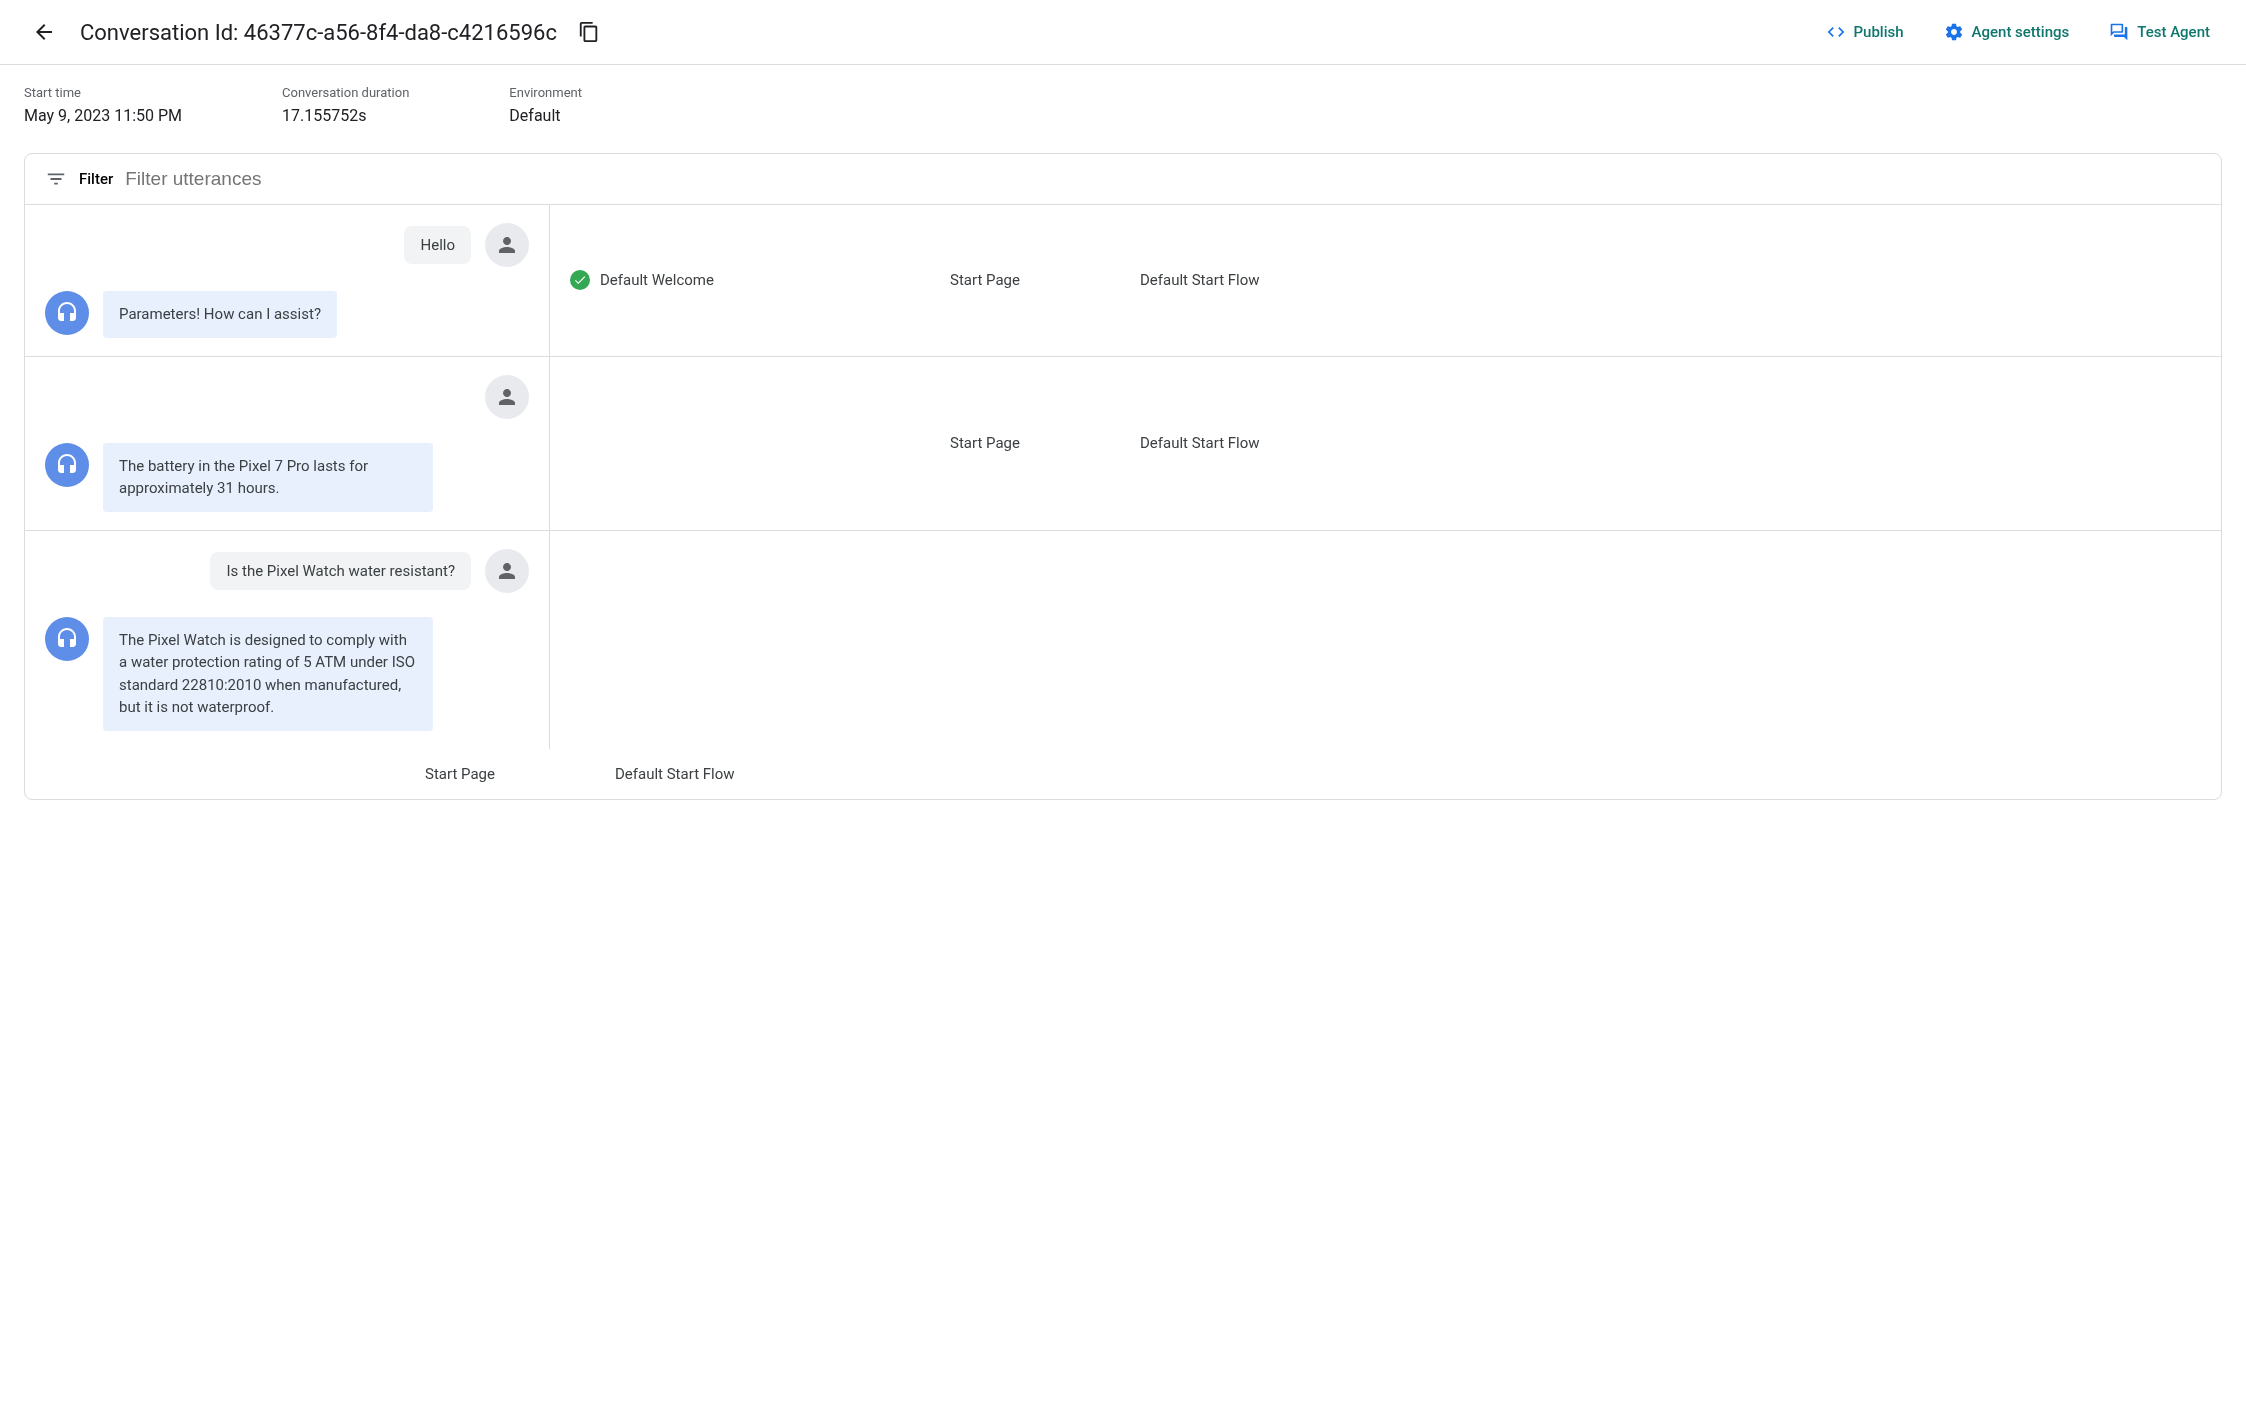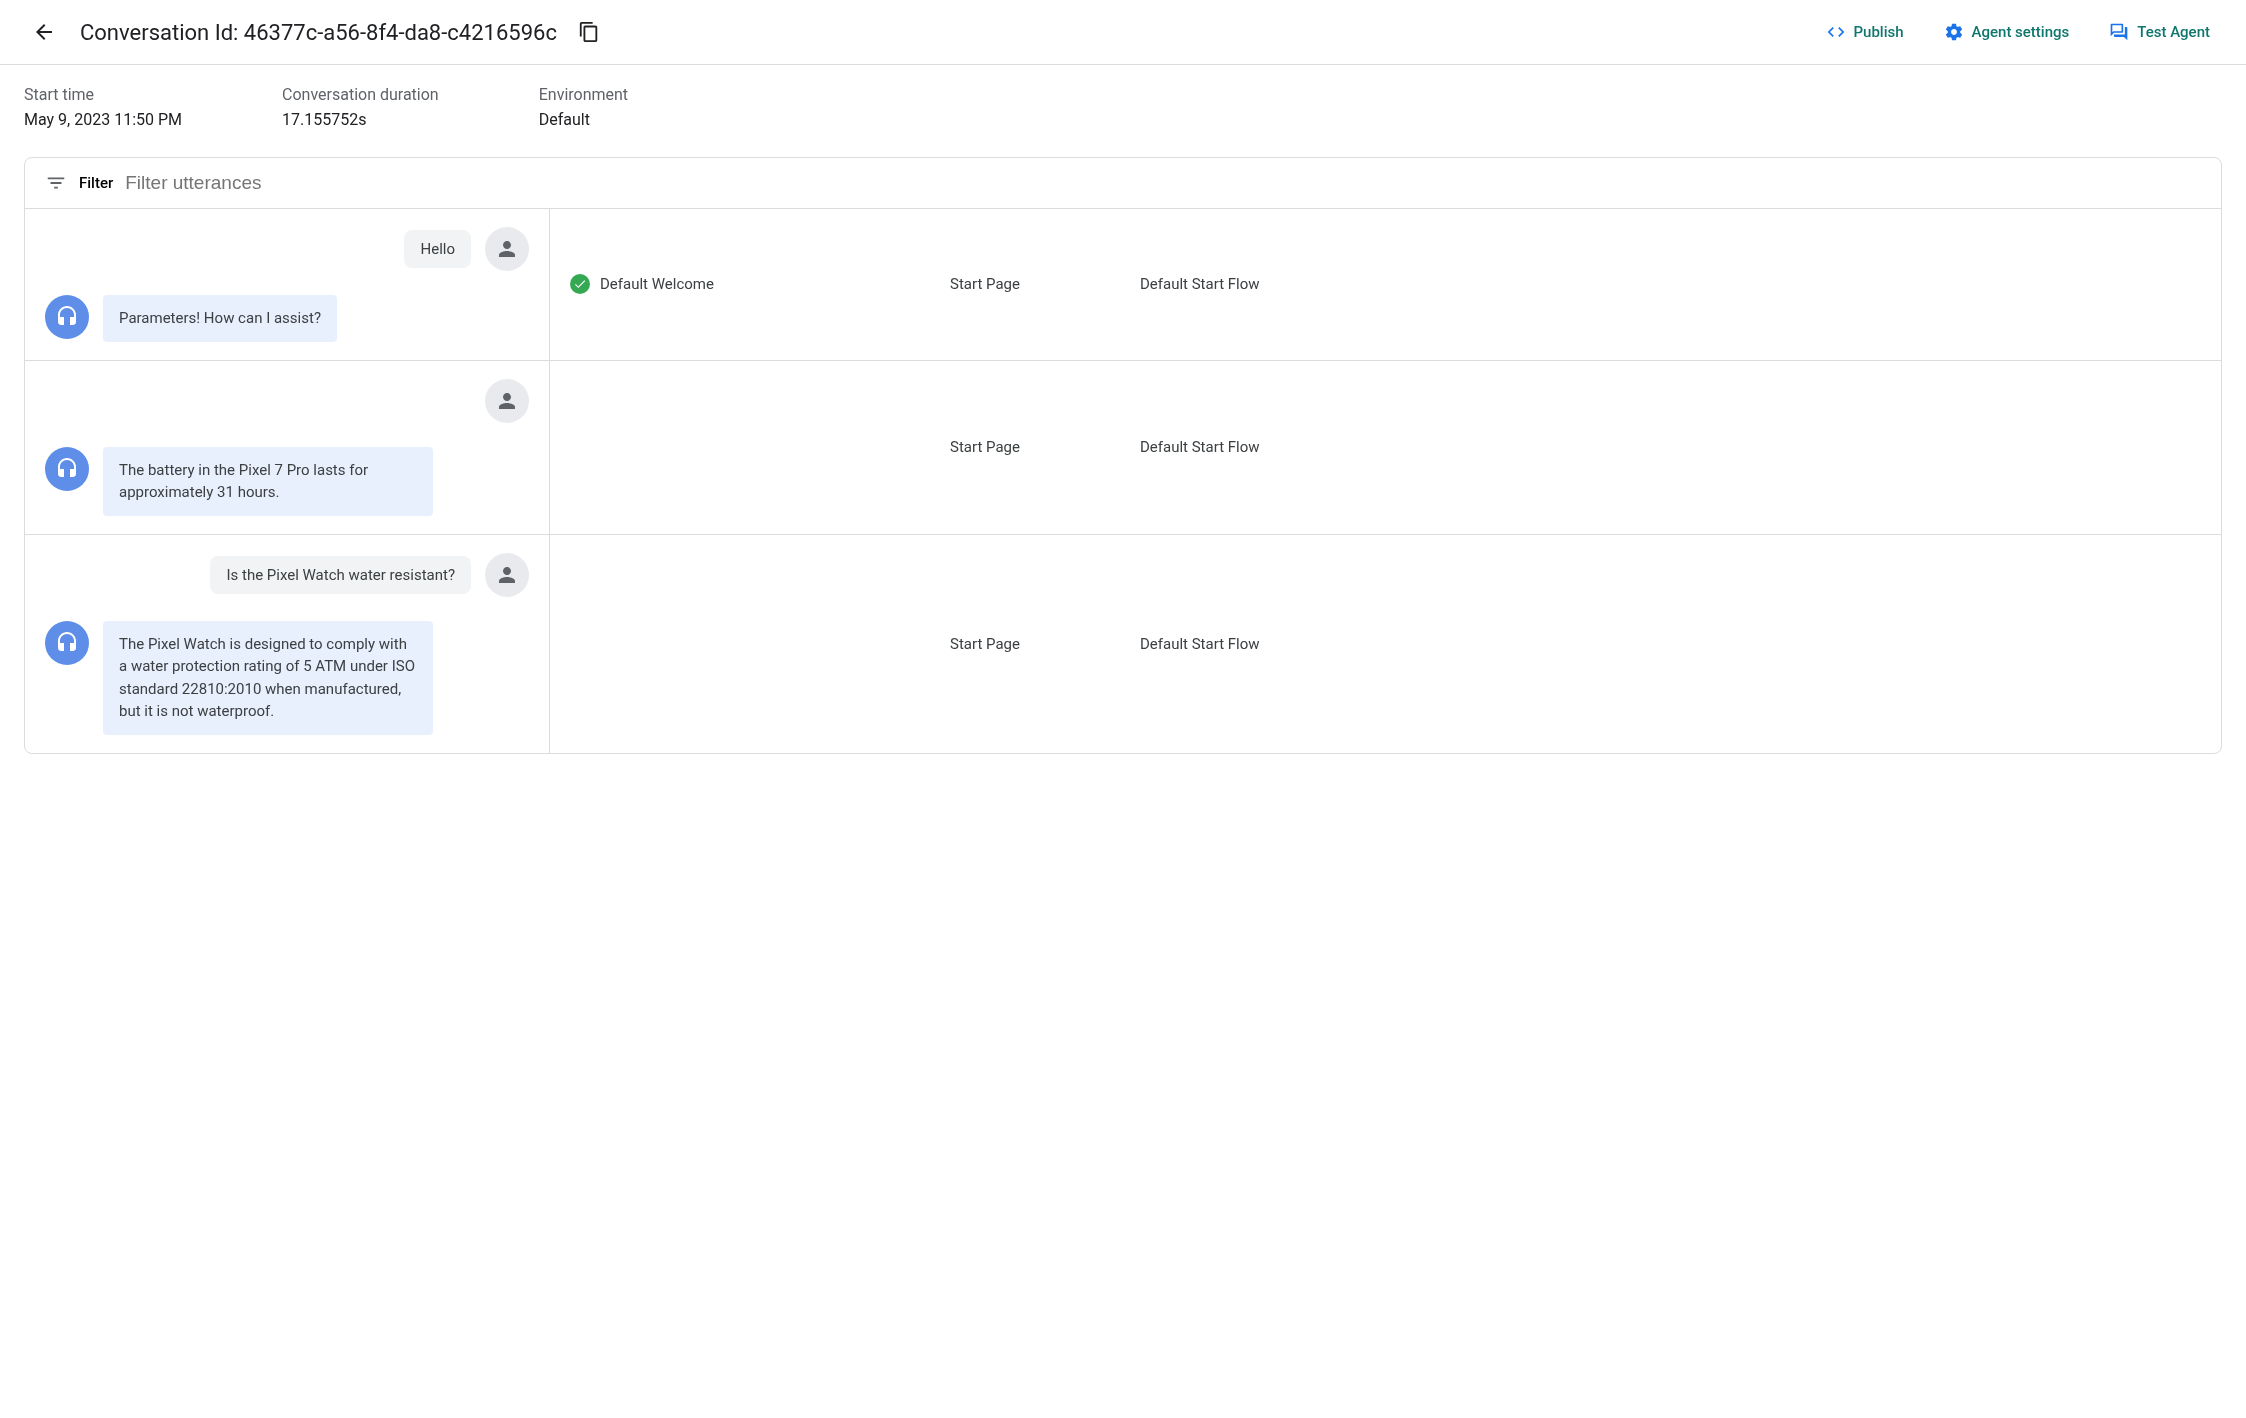--- a/index.html
+++ b/index.html
@@ -55,21 +55,21 @@
   }
   .top-action svg { fill: #1a73e8; }
 
   .meta-row {
     display: flex;
     gap: 100px;
     padding: 20px 24px 28px 24px;
   }
   .meta-item { }
   .meta-label {
-    font-size: 16px;
+    font-size: 13px;
     color: #5f6368;
     margin-bottom: 6px;
   }
   .meta-value {
     font-size: 16px;
     color: #202124;
   }
 
   .panel {
     margin: 0 24px 24px 24px;
@@ -110,21 +110,21 @@
   .th {
     font-size: 15px;
     font-weight: 500;
     color: #3c4043;
   }
 
   .row {
     display: flex;
     border-bottom: 1px solid #dadce0;
   }
-  .row:last-child { border-bottom: none; }
+  .row:last-child { border-bottom: none; flex-direction: column; }
   .row .col-utt {
     padding: 18px 20px;
     display: flex;
     flex-direction: column;
     gap: 24px;
   }
   .row-right {
     display: flex;
     flex: 1;
     align-items: center;

